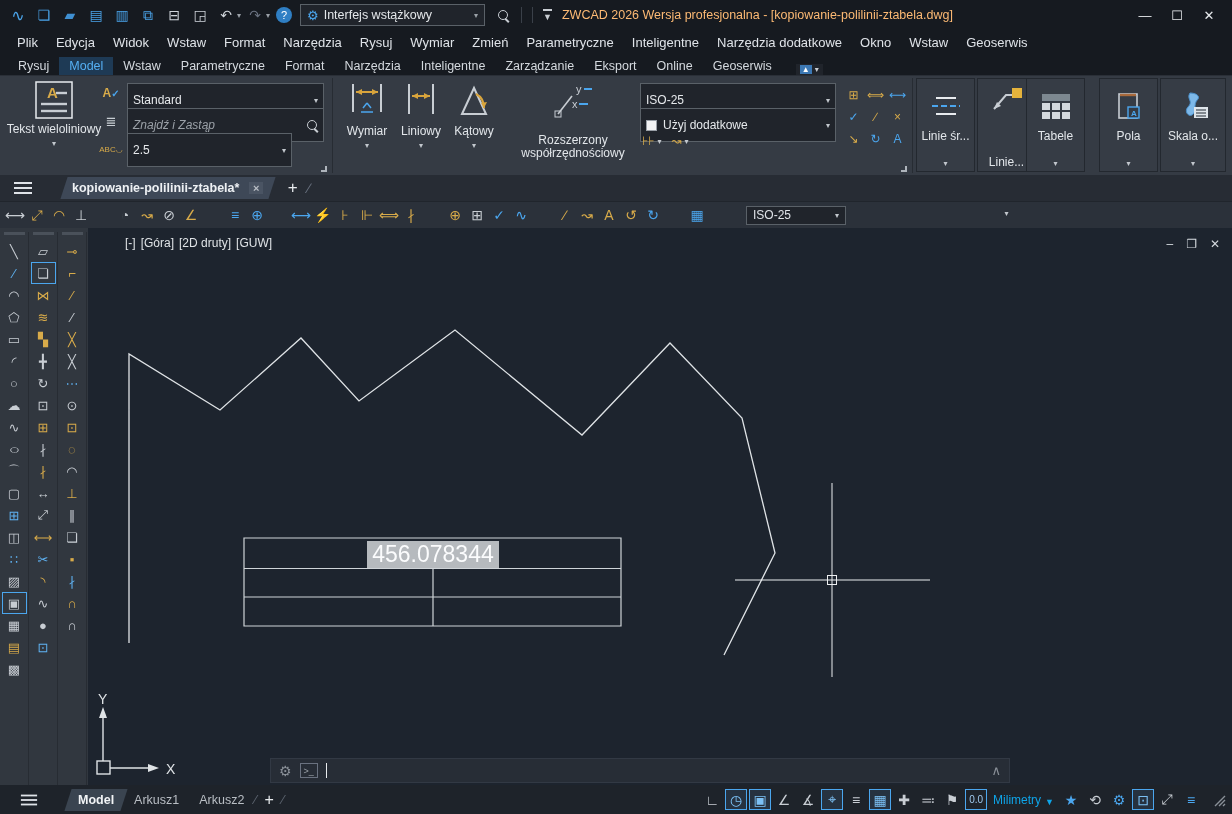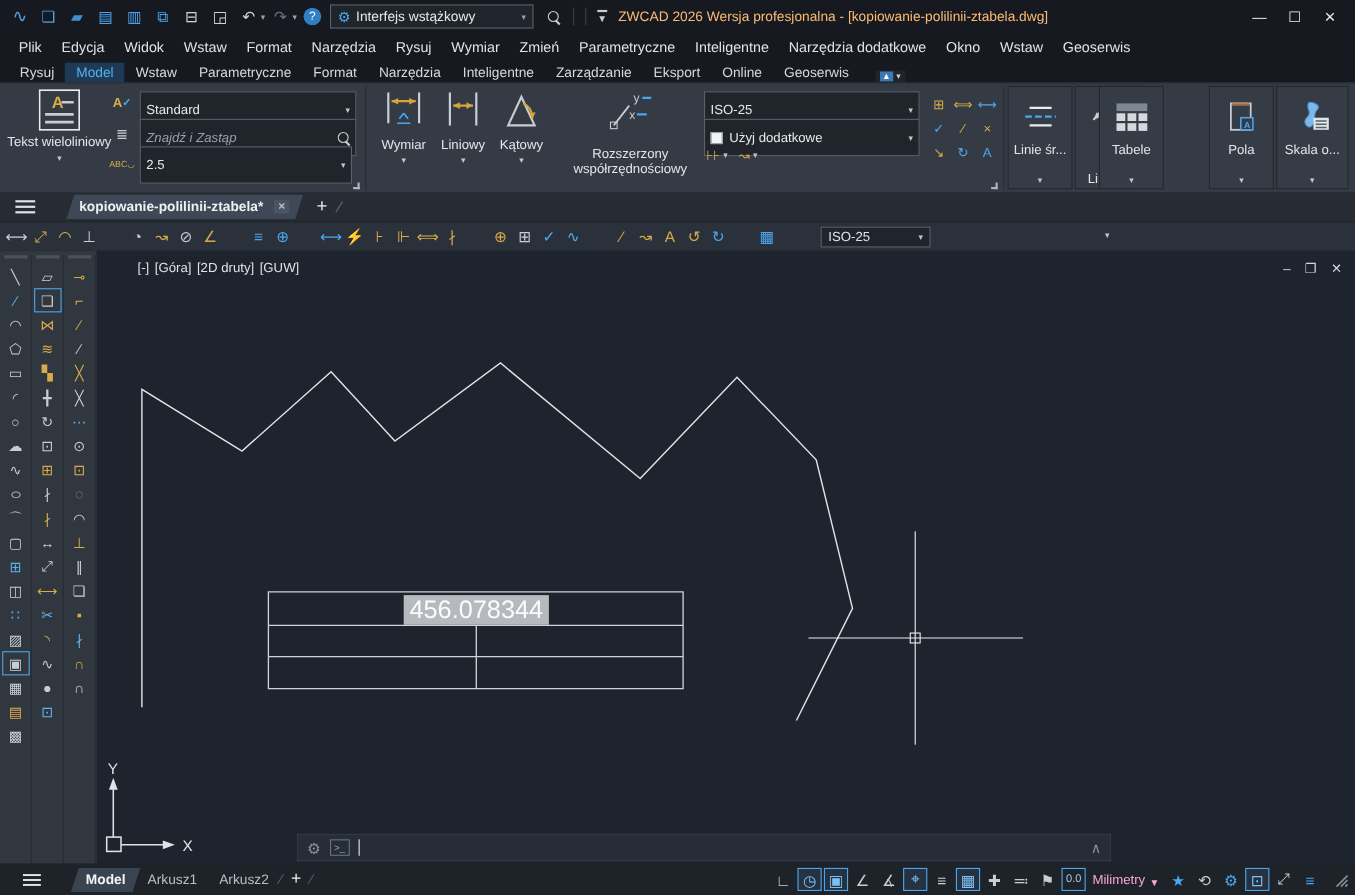--- a/index.html
+++ b/index.html
@@ -99,21 +99,21 @@
   .sheettab{color:#b9bec4;font-size:12.5px;padding:0 10px;white-space:nowrap;}
   .sheettab.active{background:#3a4450;color:#f2f4f6;font-weight:bold;height:22px;display:flex;align-items:center;transform:skewX(-18deg);}
   .sheettab.active span{transform:skewX(18deg);}
   #sheetplus{color:#e8ebee;font-size:16px;padding:0 8px;}
   .sslash{color:#5d6570;font-size:13px;}
   #statusicons{display:flex;align-items:center;gap:2px;margin-left:auto;}
   .stic{min-width:22px;height:21px;display:inline-flex;align-items:center;justify-content:center;font-size:14px;color:#c9ced4;padding:0 2px;}
   .stic.active{border:1px solid #4ba6ee;background:#263240;color:#7cc0f4;}
   .stic.blue{color:#4ba6ee;}
   .stic.boxed{border:1px solid #4ba6ee;font-size:10px;color:#9fc9ef;}
-  #units{display:flex;align-items:flex-end;gap:4px;color:#f9a8d4;font-size:12px;font-family:"Liberation Mono",monospace;padding:0 4px;}
+  #units{display:flex;align-items:flex-end;gap:4px;color:#0ea5e9;font-size:12px;font-family:"Liberation Mono",monospace;padding:0 4px;}
   #units .cr{font-size:9px;}
   #grip{margin-left:8px;}
 </style>
 </head>
 <body>
 
 <div id="app">
 
   <div id="titlebar">
     <span class="qicon" style="color:#4aa3e8;font-size:16px;">∿</span>
@@ -206,21 +206,21 @@
       <div class="rfield" style="left:127px;top:7px;width:197px;">
         <span>Standard</span>
         <span class="cr">▾</span>
       </div>
       <div class="rfield" style="left:127px;top:32px;width:197px;">
         <span class="ph">Znajdź i Zastąp</span>
         <span style="margin-left:auto;display:inline-flex;align-items:center;">
             <span class="mag"></span>
           </span>
       </div>
-      <div class="rfield" style="left:127px;top:57px;width:193px;">
+      <div class="rfield" style="left:127px;top:57px;width:165px;">
         <span>2.5</span>
         <span class="cr">▾</span>
       </div>
       <span class="corner"></span>
     </div>
     <div class="rsep" style="left:332px;"></div>
 
     <div class="rgroup" style="left:333px;width:579px;">
       <div class="bigbtn" style="left:7px;top:6px;width:54px;">
         <svg width="40" height="38" viewBox="0 0 40 38">
@@ -313,21 +313,21 @@
       <span class="pic">
         <svg width="34" height="28" viewBox="0 0 34 28">
           <path d="M4 24 L16 10 H24" fill="none" stroke="#c8cdd3" stroke-width="2"></path>
           <path d="M4 24 l7 -3 -4 -4 z" fill="#c8cdd3"></path>
           <rect x="22" y="3" width="10" height="10" fill="#e5b33c"></rect>
         </svg>
       </span>
       <span class="plabel">Linie...</span>
       <span class="cr">▾</span>
     </div>
-    <div class="panel" style="left:999px;">
+    <div class="panel" style="left:1026px;">
       <span class="pic">
         <svg width="32" height="28" viewBox="0 0 32 28">
           <rect x="2" y="2" width="28" height="7" fill="#7d8890"></rect>
           <rect x="2" y="11" width="8" height="7" fill="#d4d9de"></rect>
             <rect x="12" y="11" width="8" height="7" fill="#d4d9de"></rect>
             <rect x="22" y="11" width="8" height="7" fill="#d4d9de"></rect>
           <rect x="2" y="20" width="8" height="7" fill="#d4d9de"></rect>
             <rect x="12" y="20" width="8" height="7" fill="#d4d9de"></rect>
             <rect x="22" y="20" width="8" height="7" fill="#d4d9de"></rect>
         </svg>

